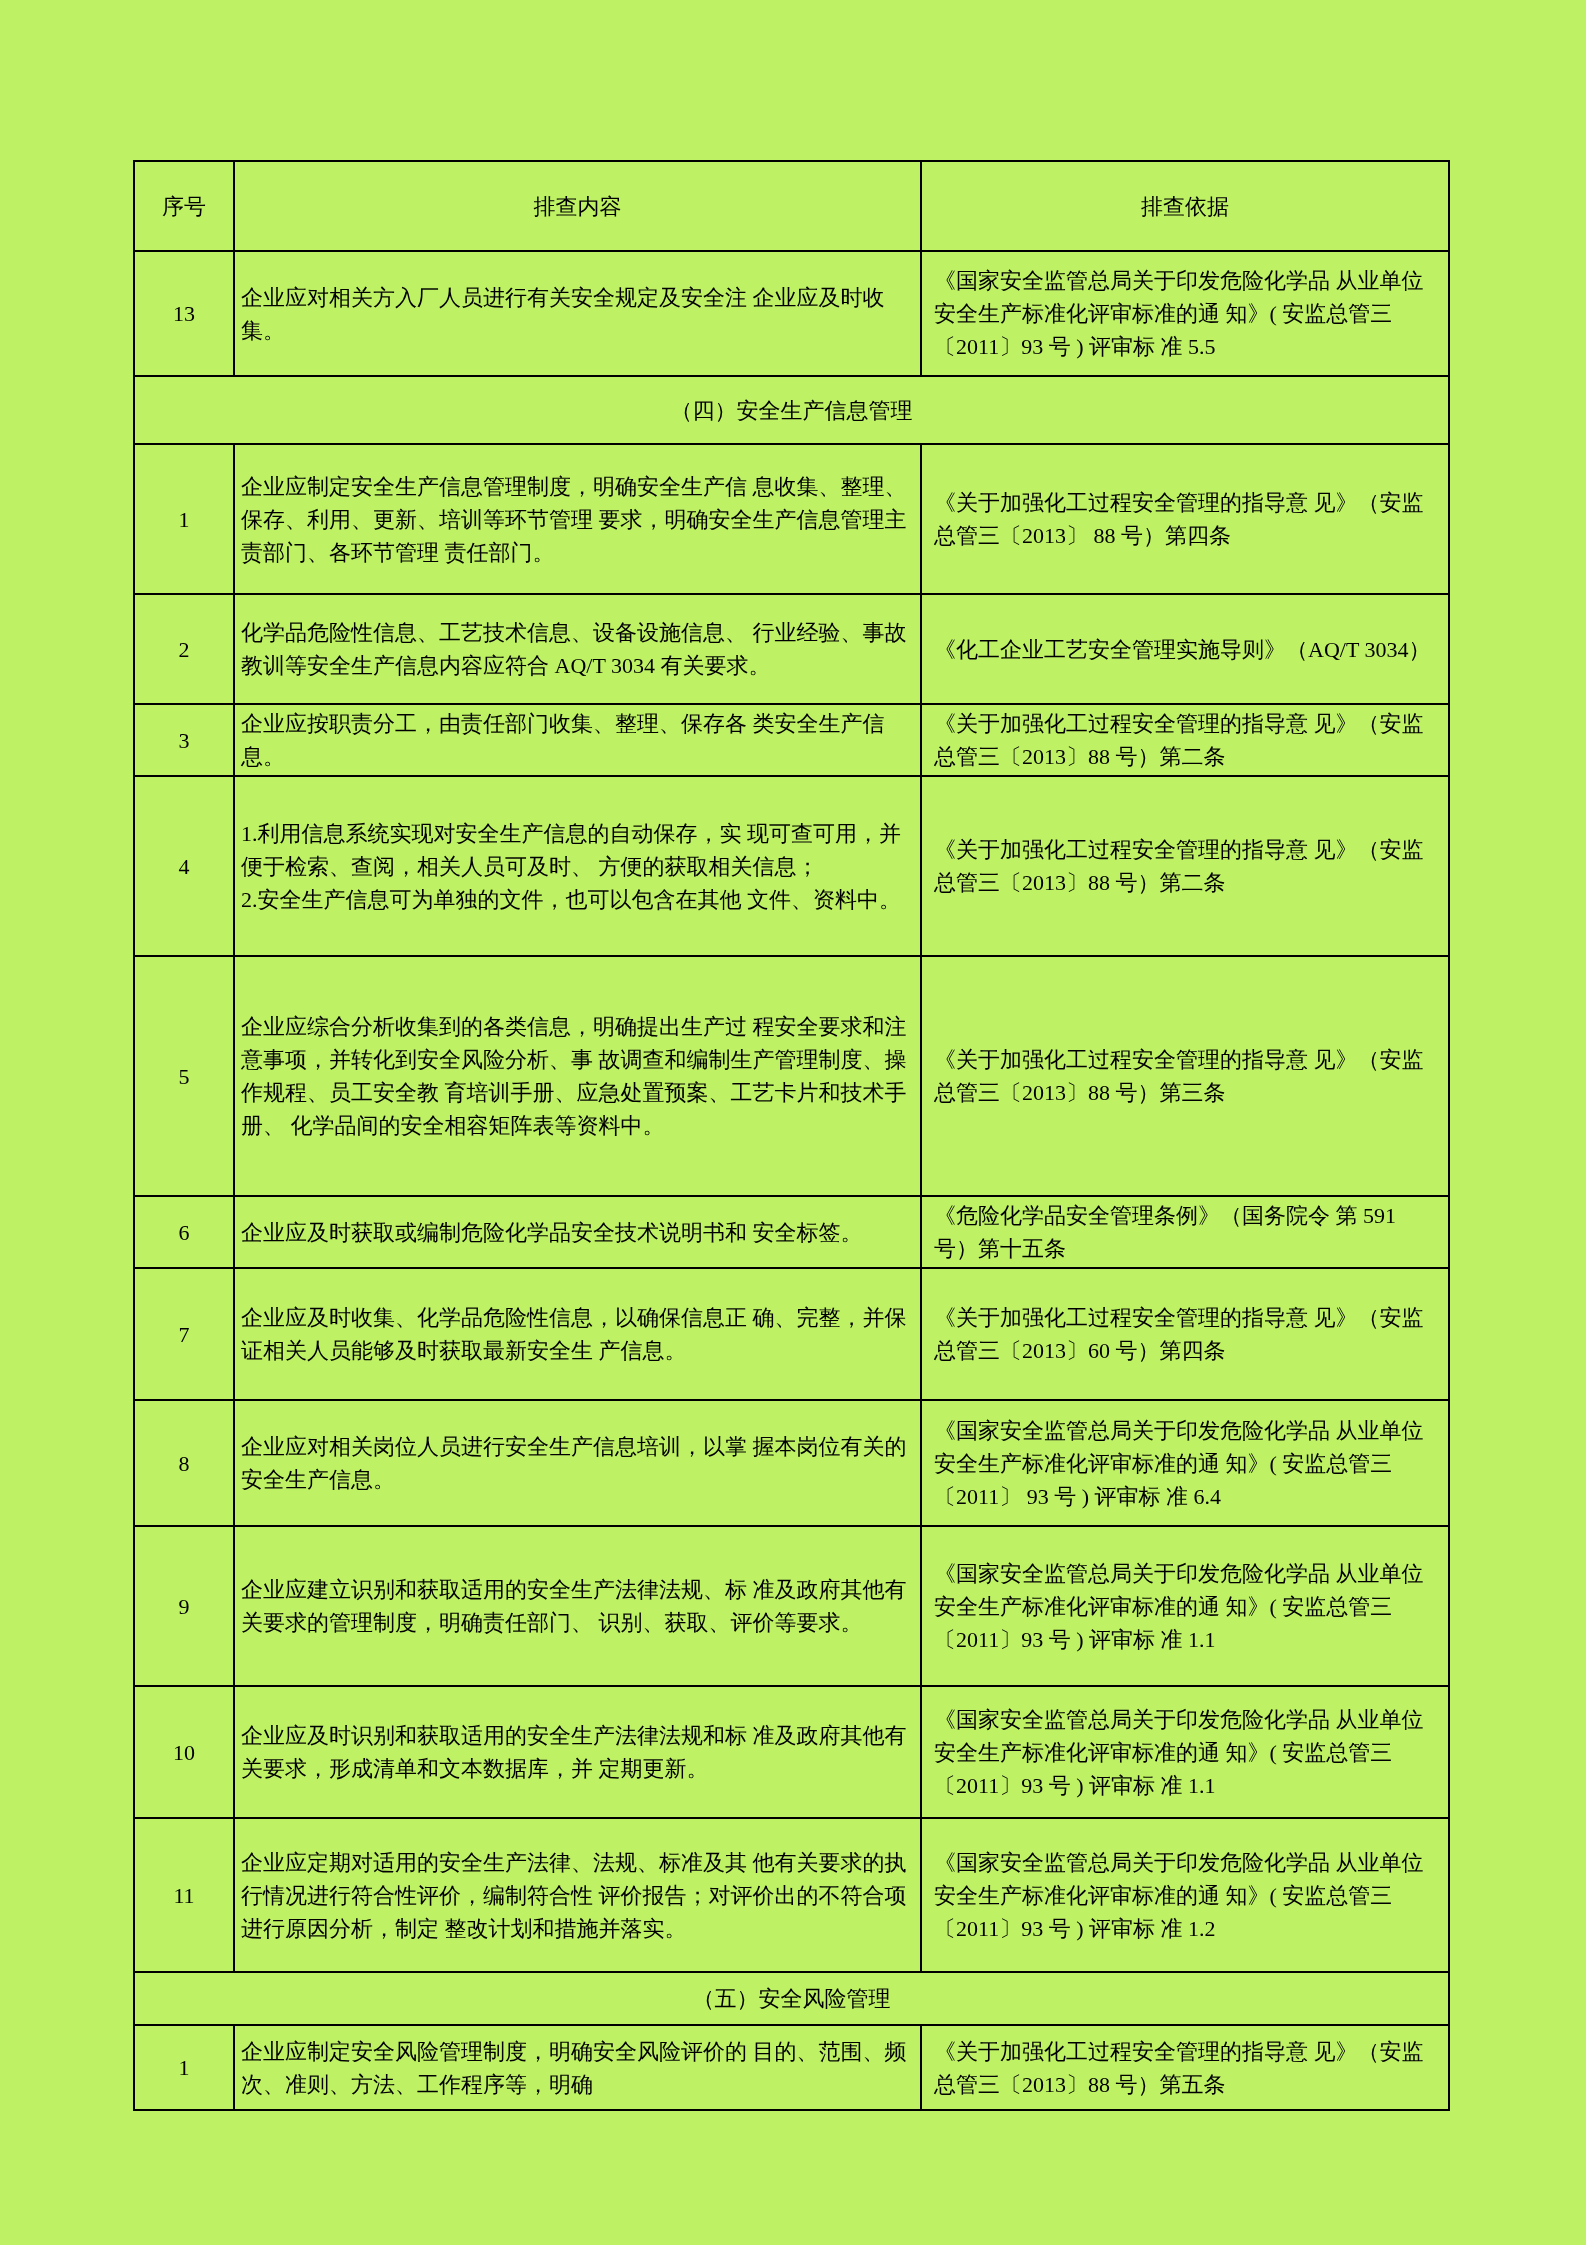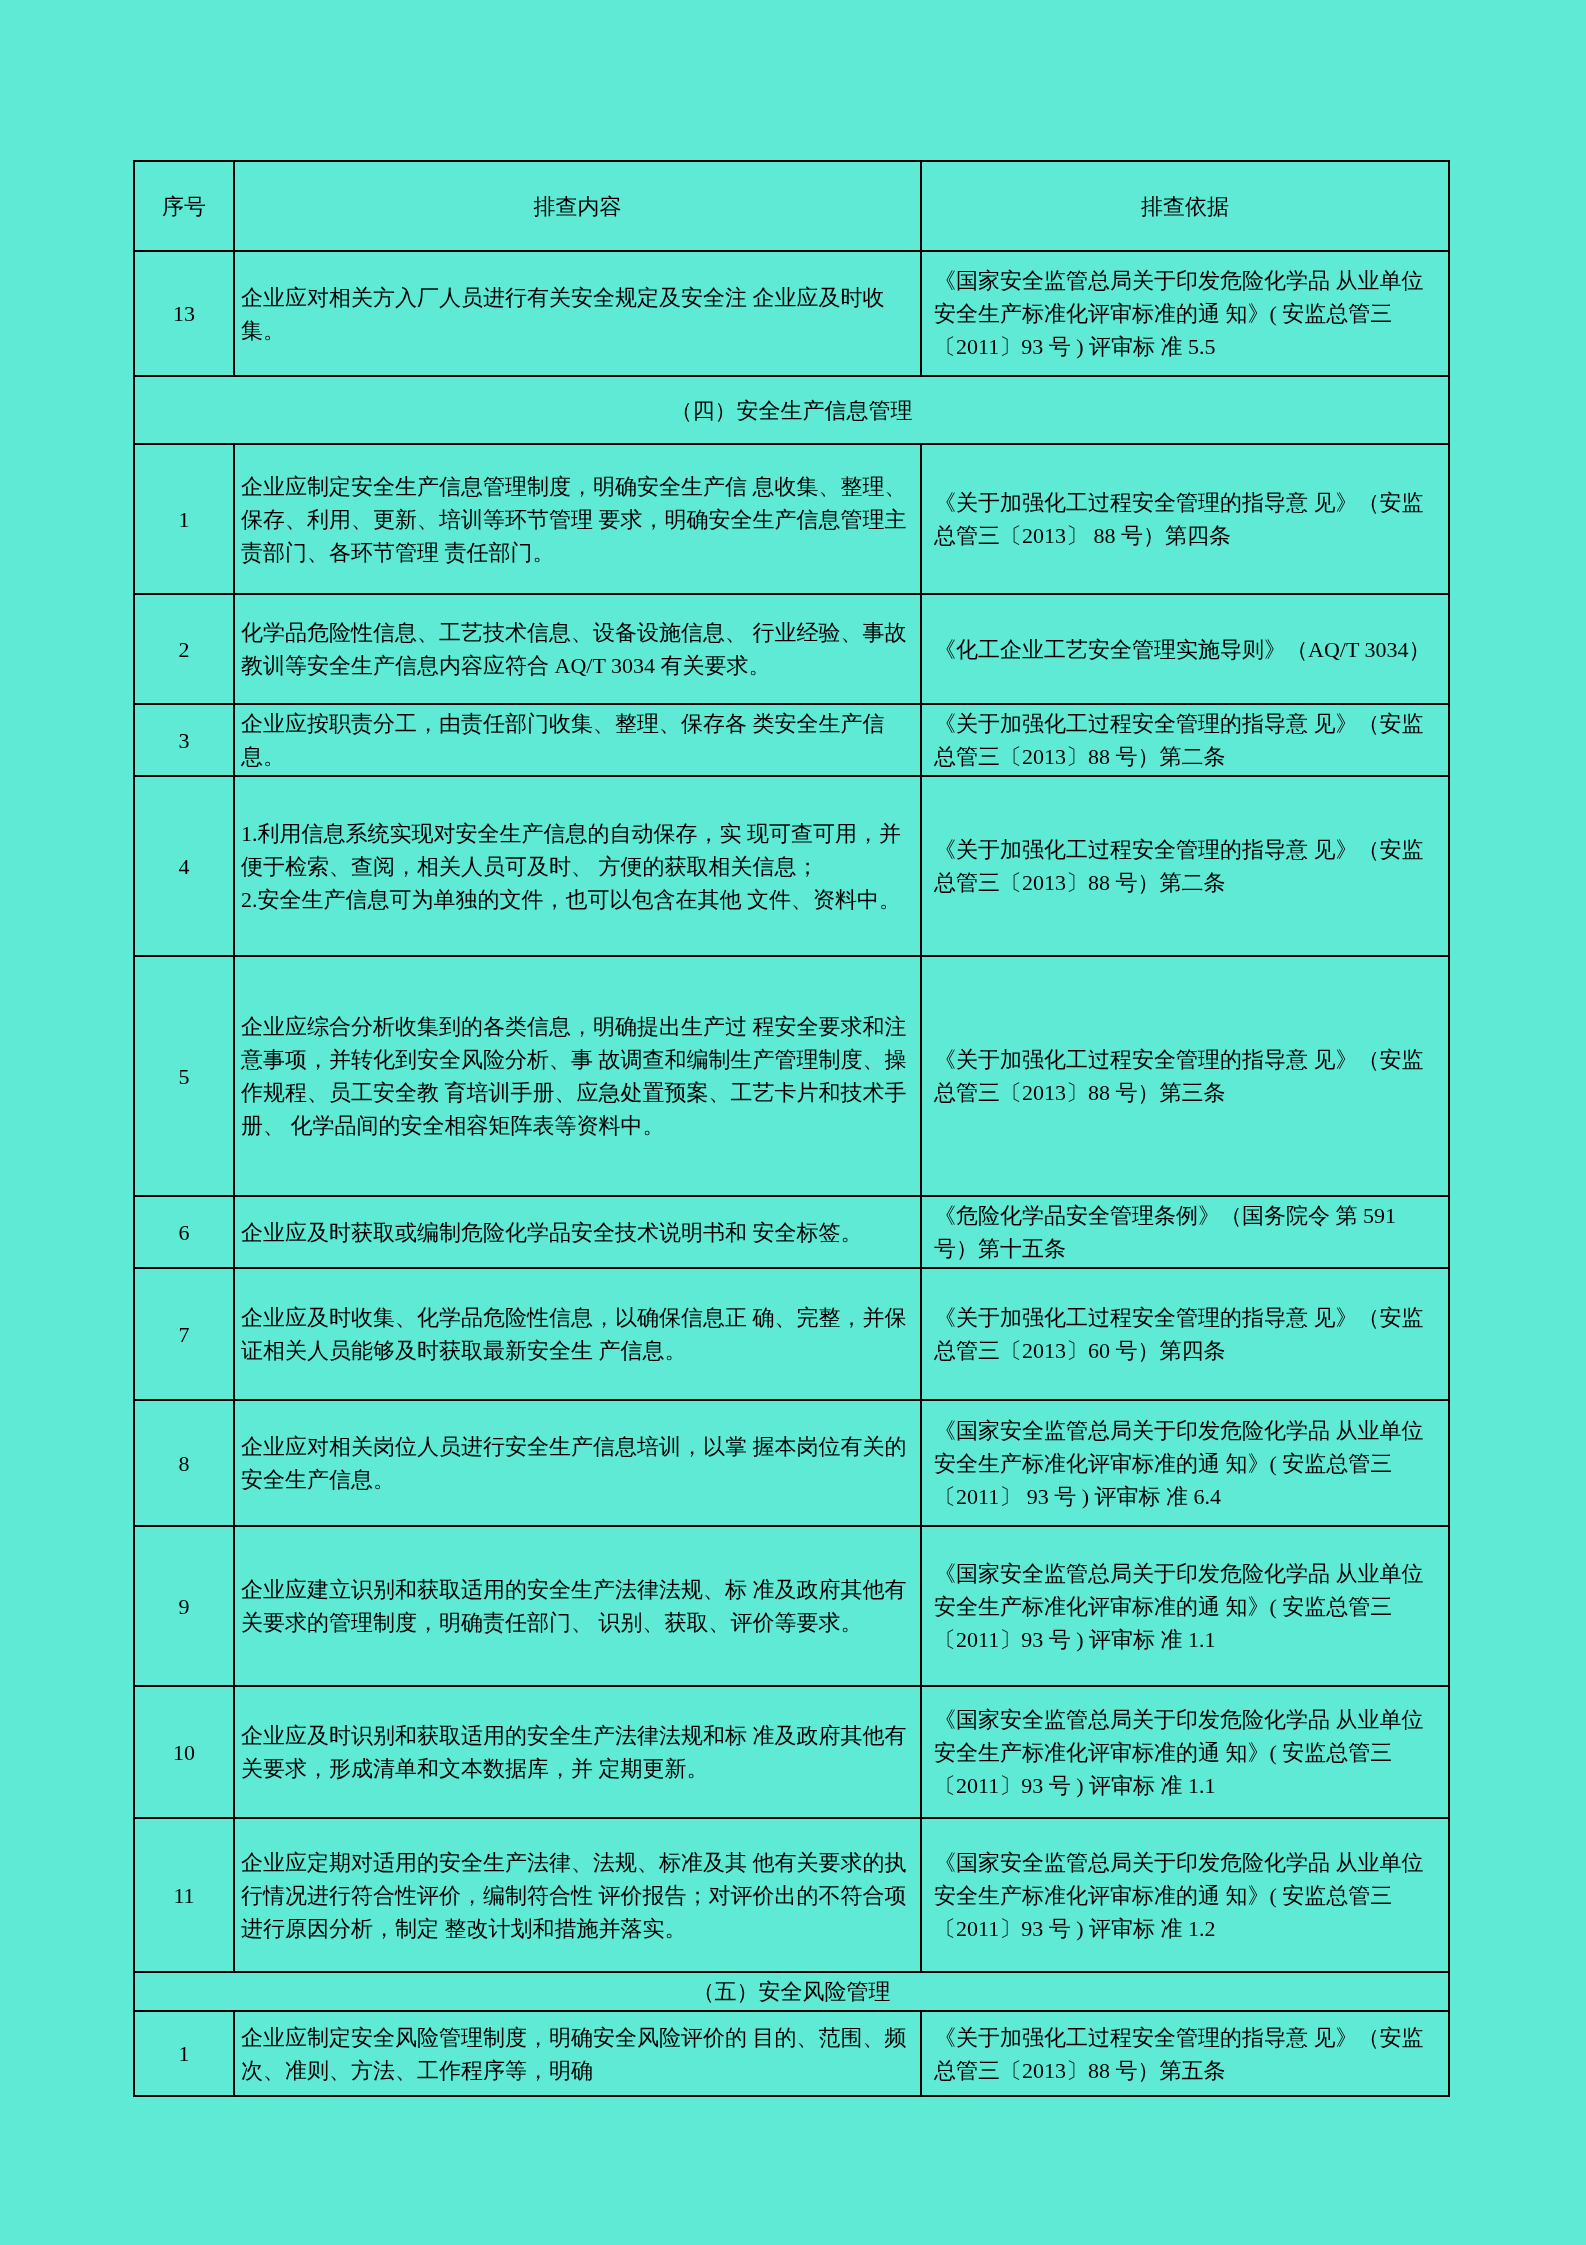--- a/index.html
+++ b/index.html
@@ -3,21 +3,21 @@
 <meta charset="utf-8">
 <style>
   html,body{margin:0;padding:0;}
   body{
     width:1586px;height:2245px;
     background:#ffffff;
     font-family:"Liberation Serif","DejaVu Serif",serif;
     color:#000;
     position:relative;
   }
-  .page{position:absolute;left:0;top:0;width:1586px;height:2245px;background:#5eead4;}
+  .page{position:absolute;left:0;top:0;width:1586px;height:2245px;background:#bef264;}
   table.checklist{
     position:absolute;
     left:133px;top:160px;
     width:1315px;
     border-collapse:collapse;
     table-layout:fixed;
   }
   table.checklist td,table.checklist th{
     border:2px solid #000;
     font-size:22px;
@@ -125,21 +125,21 @@
         <tr style="height: 132px;">
           <td class="num-cell">10</td>
           <td class="content-cell">企业应及时识别和获取适用的安全生产法律法规和标 准及政府其他有关要求，形成清单和文本数据库，并 定期更新。</td>
           <td class="basis-cell">《国家安全监管总局关于印发危险化学品 从业单位安全生产标准化评审标准的通 知》( 安监总管三〔2011〕93 号 ) 评审标 准 1.1</td>
         </tr>
         <tr style="height: 154px;">
           <td class="num-cell">11</td>
           <td class="content-cell">企业应定期对适用的安全生产法律、法规、标准及其 他有关要求的执行情况进行符合性评价，编制符合性 评价报告；对评价出的不符合项进行原因分析，制定 整改计划和措施并落实。</td>
           <td class="basis-cell">《国家安全监管总局关于印发危险化学品 从业单位安全生产标准化评审标准的通 知》( 安监总管三〔2011〕93 号 ) 评审标 准 1.2</td>
         </tr>
-        <tr style="height: 39px;">
+        <tr style="height: 53px;">
           <td colspan="3" class="section-cell">（五）安全风险管理</td>
         </tr>
         <tr style="height: 85px;">
           <td class="num-cell">1</td>
           <td class="content-cell">企业应制定安全风险管理制度，明确安全风险评价的 目的、范围、频次、准则、方法、工作程序等，明确</td>
           <td class="basis-cell">《关于加强化工过程安全管理的指导意 见》（安监总管三〔2013〕88 号）第五条</td>
         </tr>
       </tbody>
   </table>
 </div>

